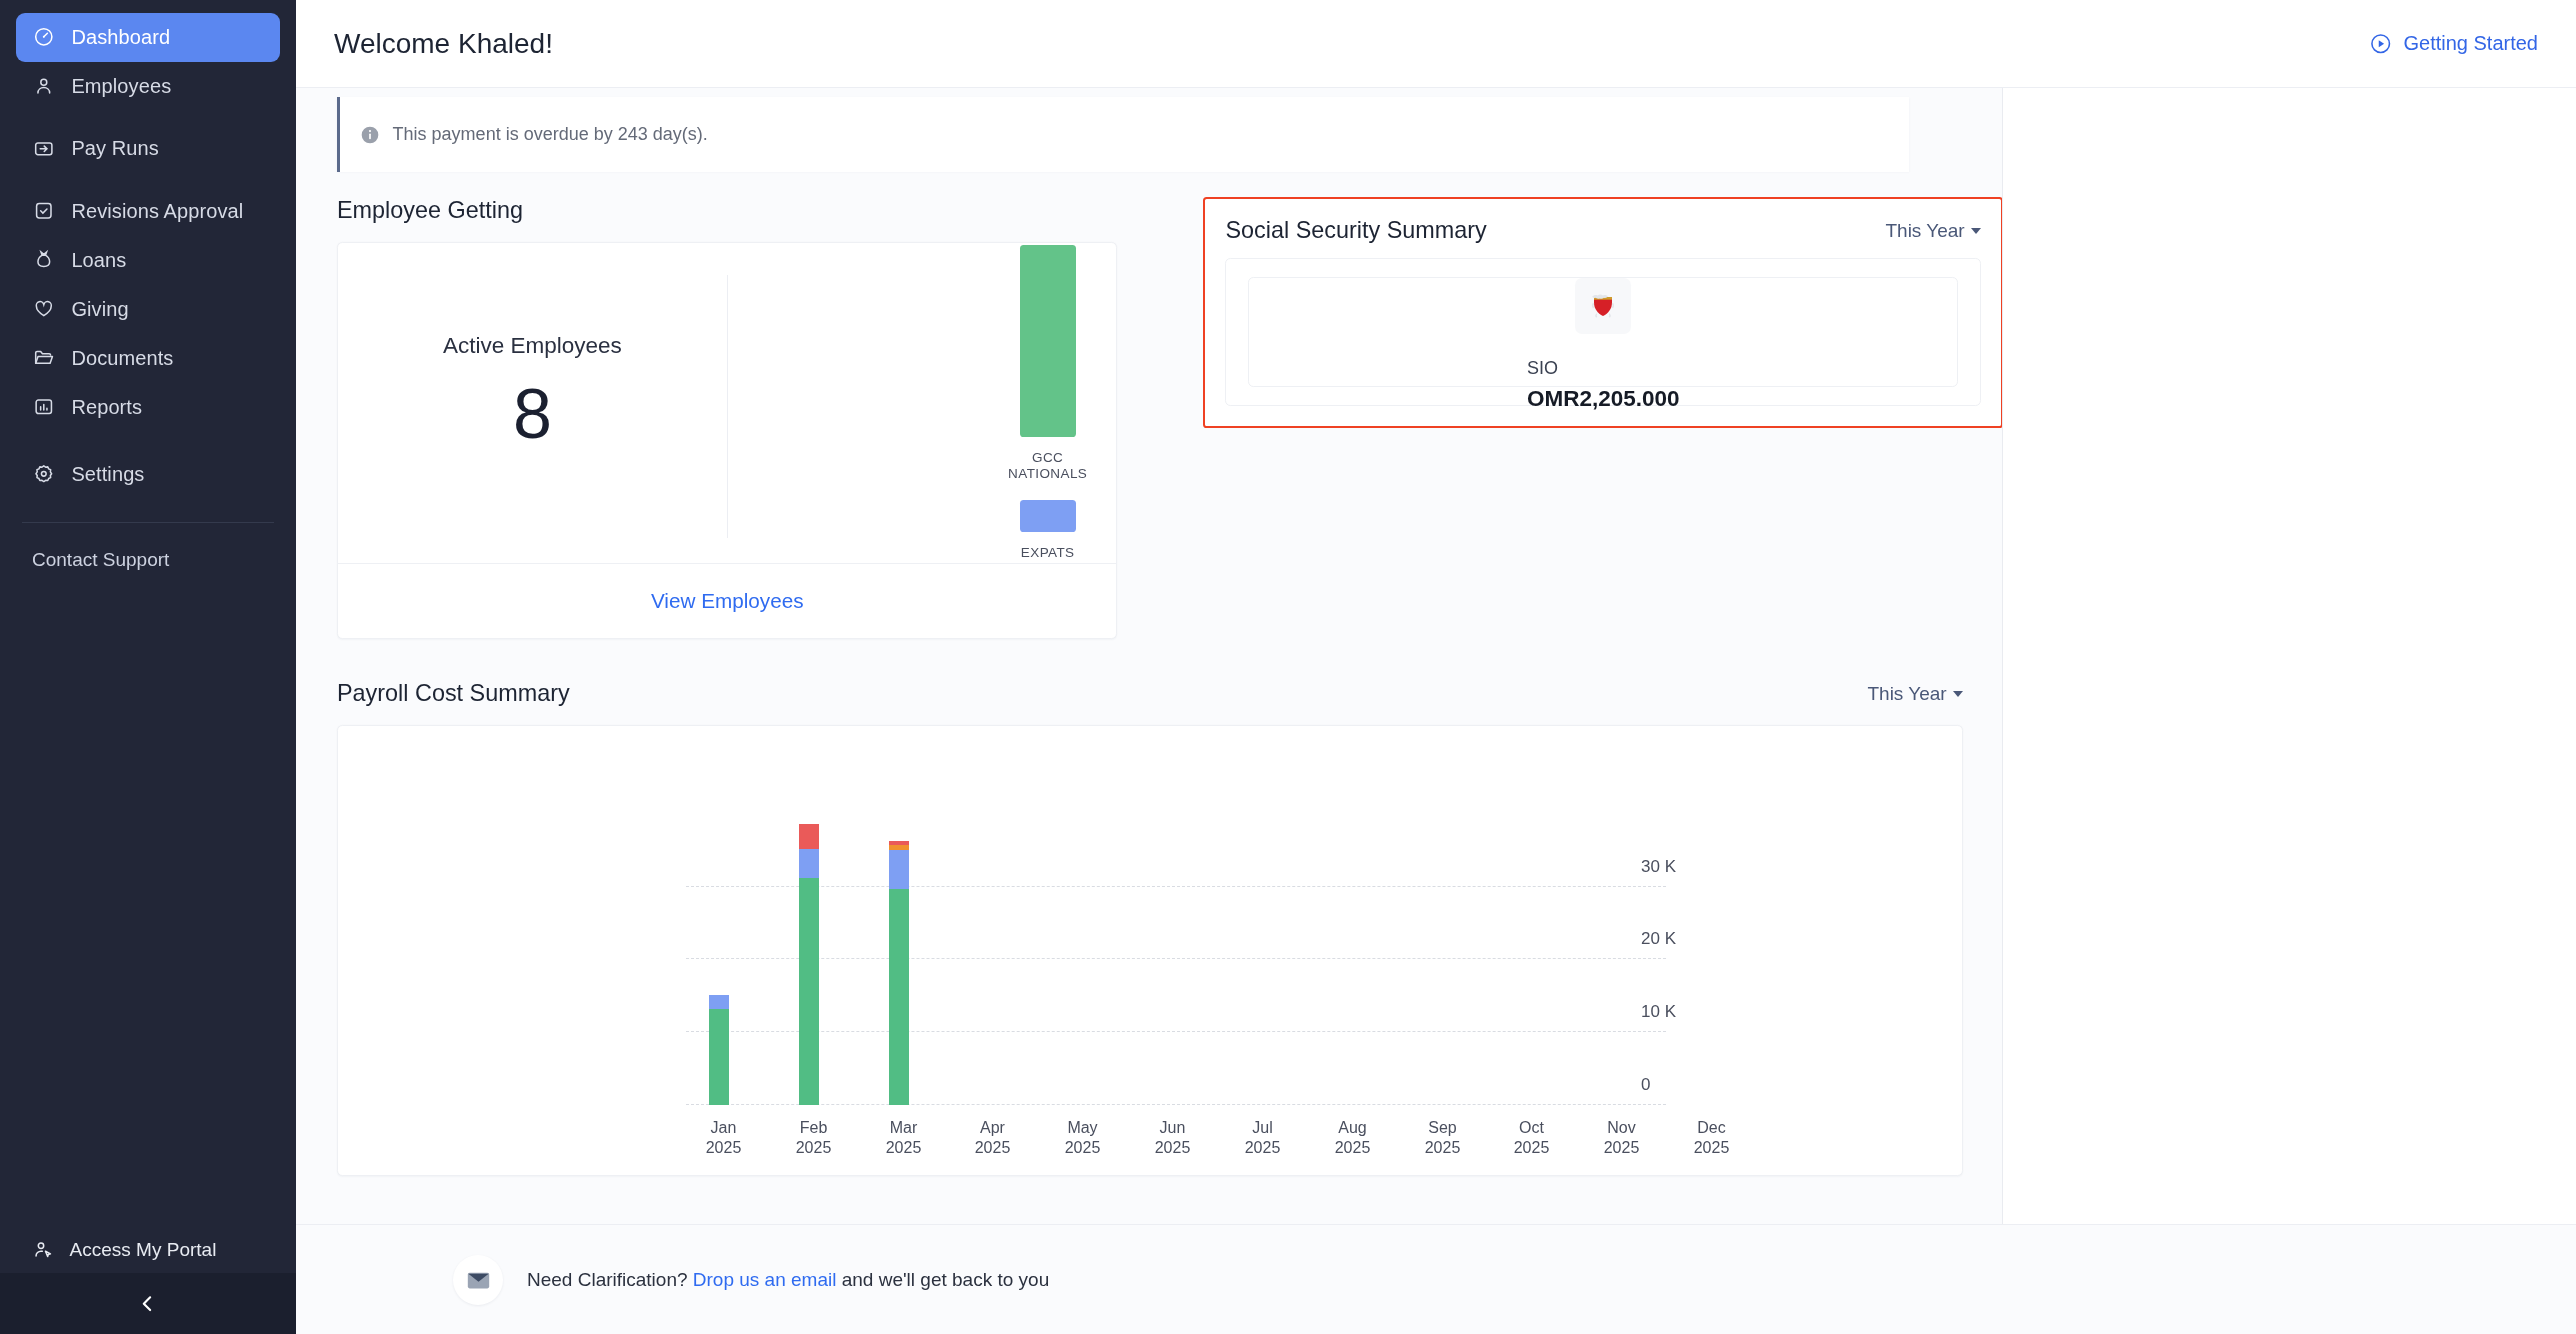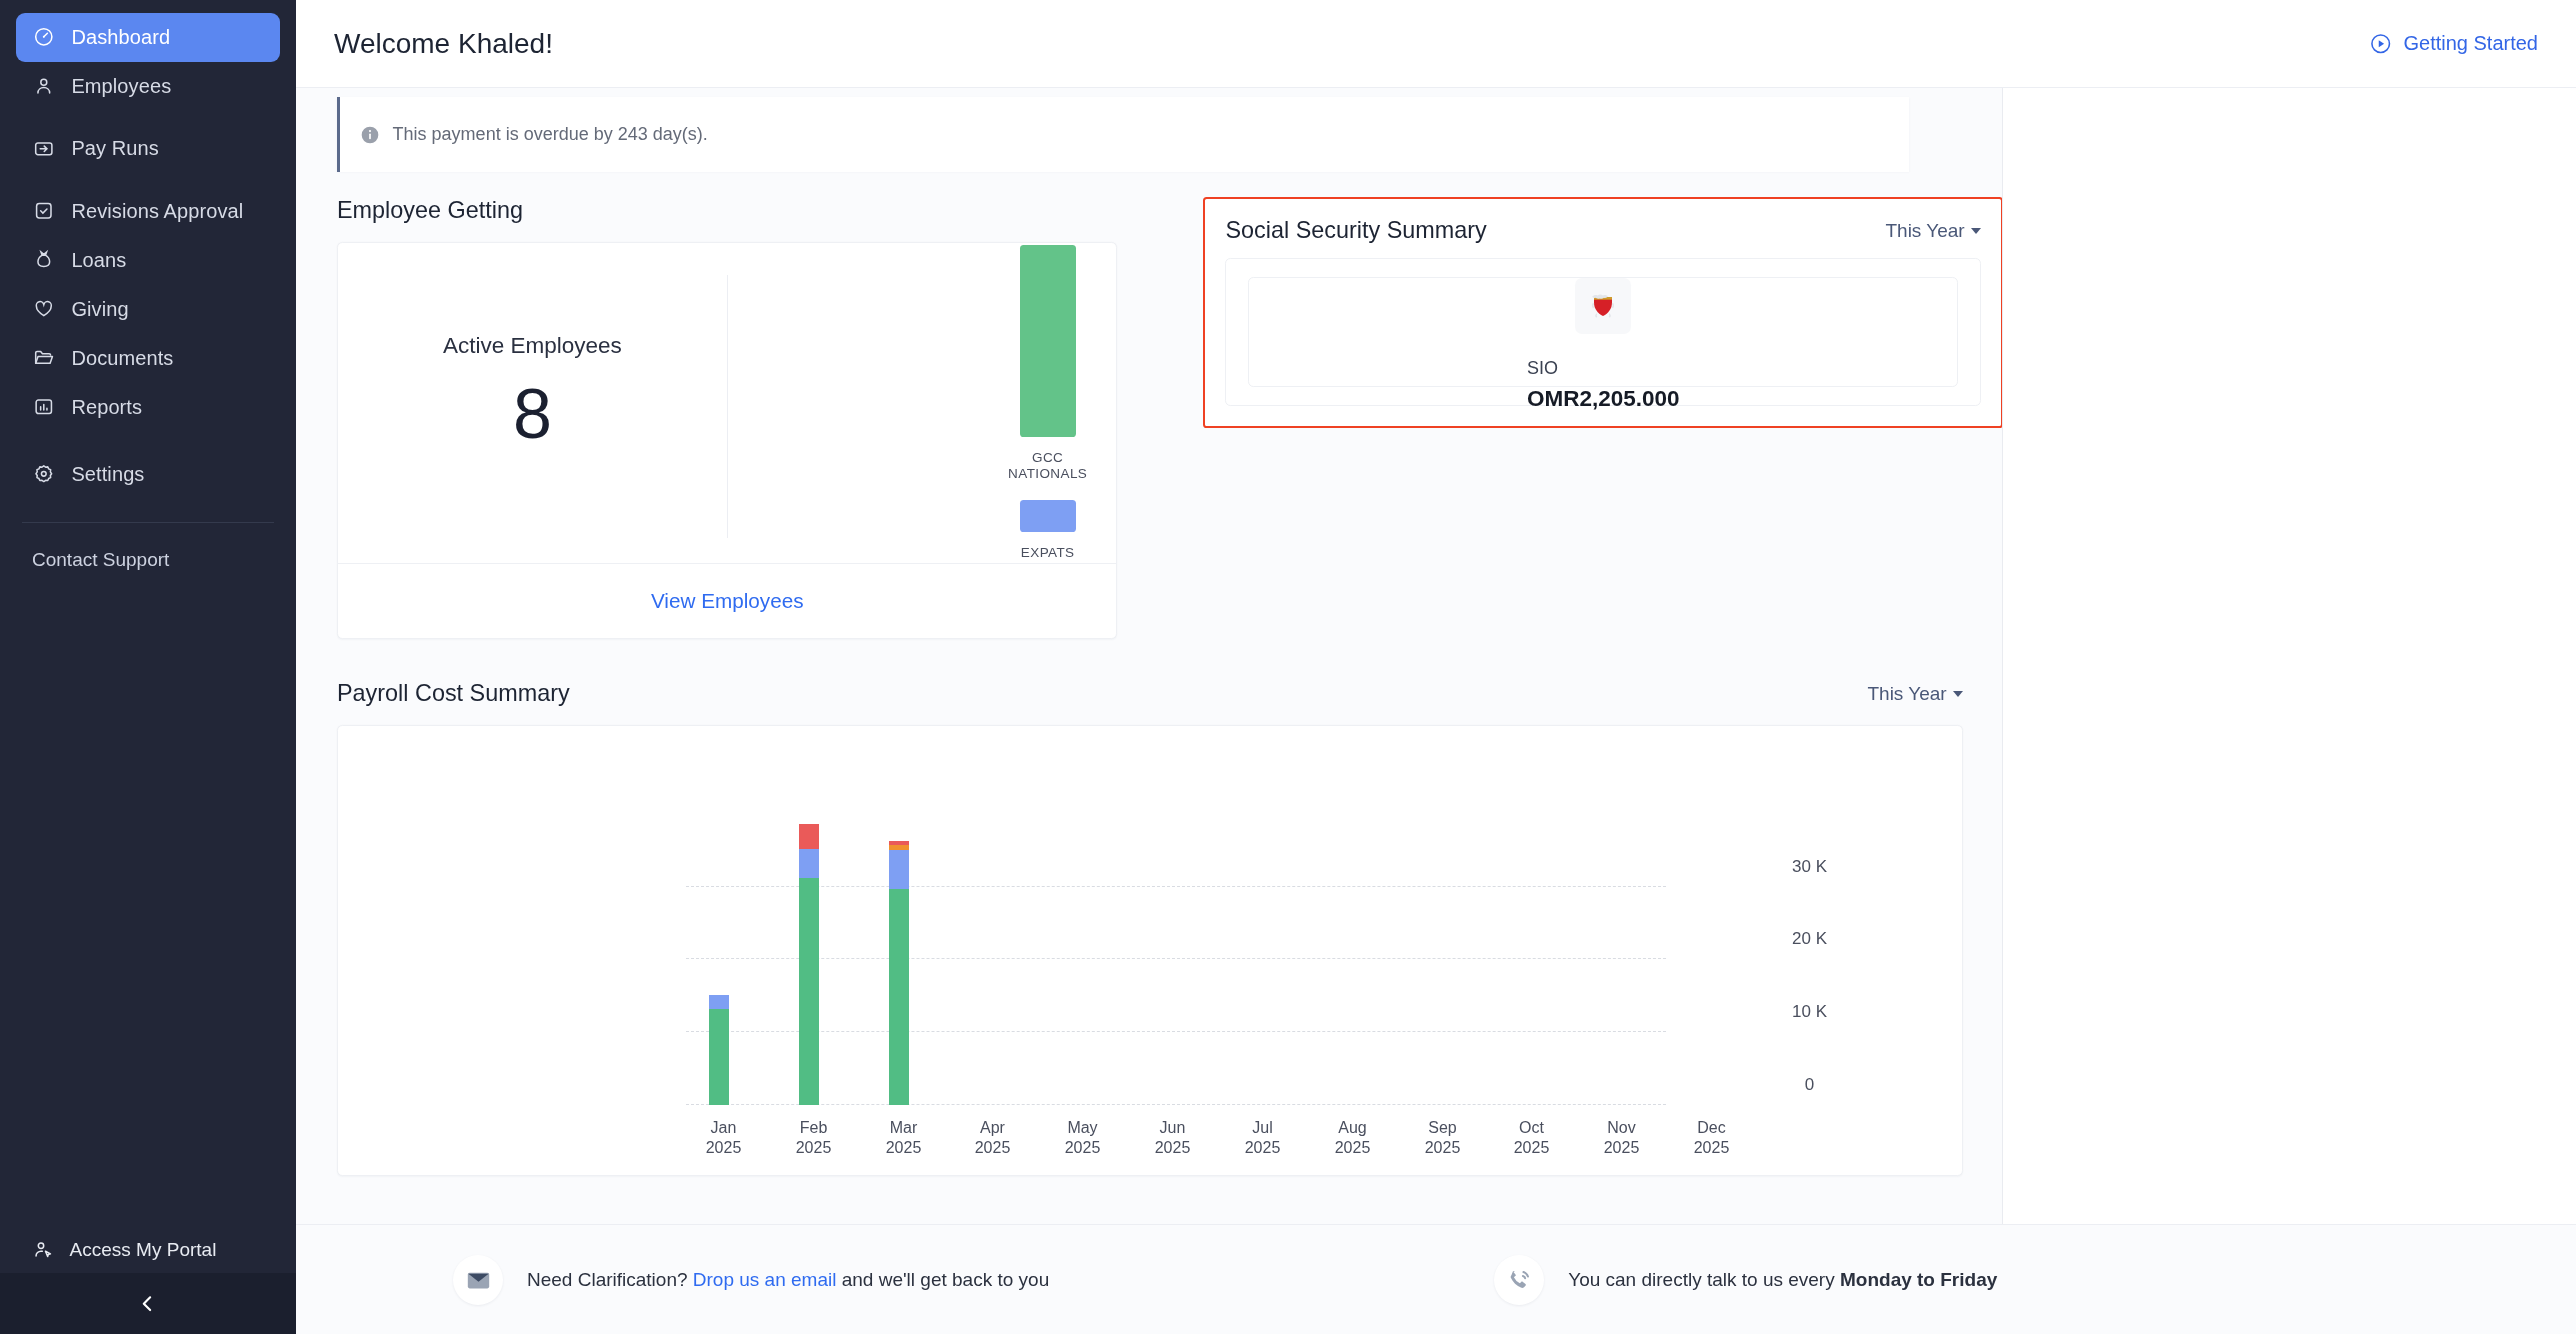--- a/index.html
+++ b/index.html
@@ -159,21 +159,21 @@
   .ss-logo svg { width: 36px; height: 36px; display: block; }
   .ss-name { font-size: 18px; color: #3b4252; margin-bottom: 7.2px; }
   .ss-amt { font-size: 22.5px; color: #161b26; font-weight: bold; }
 
   
   .pcs { margin-top: 41px; width: 1742px; }
   .pcs-head { display: flex; align-items: center; justify-content: space-between; width: 1626px; margin-bottom: 18px; }
   .pcs-card { width: 1626px; height: 451px; position: relative; }
   .plot { position: absolute; left: 0; top: 0; right: 0; bottom: 0; }
   .gridline { position: absolute; left: 348px; right: 296px; height: 0; border-top: 1.8px dashed #d9dce2; }
-  .ytick { position: absolute; right: 0; width: 305px; text-align: center; font-size: 17px; color: #4a4f5e; transform: translateY(-50%); }
+  .ytick { position: absolute; right: 16px; width: 305px; text-align: left; font-size: 17px; color: #4a4f5e; transform: translateY(-50%); }
   .bars { position: absolute; left: 348px; right: 296px; top: 0; bottom: 0; }
   .barcol { position: absolute; bottom: 0; width: 75px; }
   .bar { position: absolute; bottom: 0; left: 23.4px; width: 20px; display: flex; flex-direction: column; justify-content: flex-end; }
   .seg { width: 20px; }
   .xlab {
     position: absolute; top: 100%; margin-top: 12.6px; width: 75px; text-align: center;
     font-size: 16px; color: #4a4f5e; line-height: 1.3;
   }
 
   
@@ -515,26 +515,17 @@
       <div class="foot-item foot-1">
         <span class="foot-ic">
           <svg viewBox="0 0 24 24">
             <rect x="2.5" y="5" width="19" height="14" rx="1.6" fill="#9aa4b4"></rect>
             <path d="M3 6l9 7 9-7z" fill="#3c4a63"></path>
           </svg>
         </span>
         <span class="foot-text"><span>Need Clarification? </span><span class="foot-link">Drop us an email</span><span> and we'll get back to you</span></span>
       </div>
 
-      <div class="foot-item foot-2">
-        <span class="foot-ic">
-          <svg viewBox="0 0 24 24" fill="none" stroke="#9aa4b4" stroke-width="1.8" stroke-linecap="round">
-            <path d="M6.5 4.2l2.4 3.1-1.9 1.9a11 11 0 005.3 5.3l1.9-1.9 3.1 2.4c.5.4.5 1.2 0 1.7l-1.3 1.3c-.6.6-1.5.8-2.3.5C9.4 16.8 6 13.4 4.3 9.6c-.3-.8-.1-1.7.5-2.3L6.1 4c.5-.5 1.3-.5 1.7 0z" fill="#9aa4b4" stroke="none"></path>
-            <path d="M15.5 4.5a6 6 0 014 4M15 8a3 3 0 012 2"></path>
-          </svg>
-        </span>
-        <span class="foot-text"><span>You can directly talk to us every </span><span class="foot-strong">Monday to Friday</span></span>
-      </div>
     </footer>
 
   </div>
 </div>
 
 
 </body></html>

